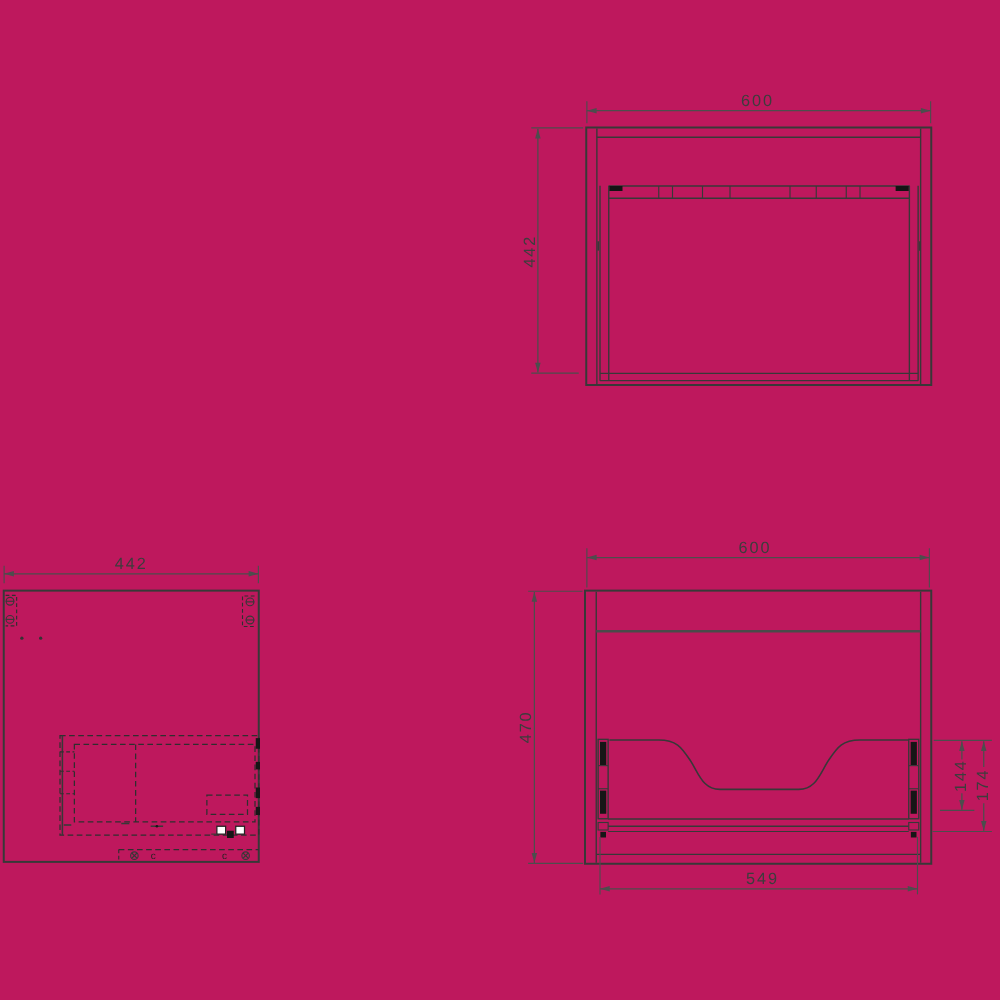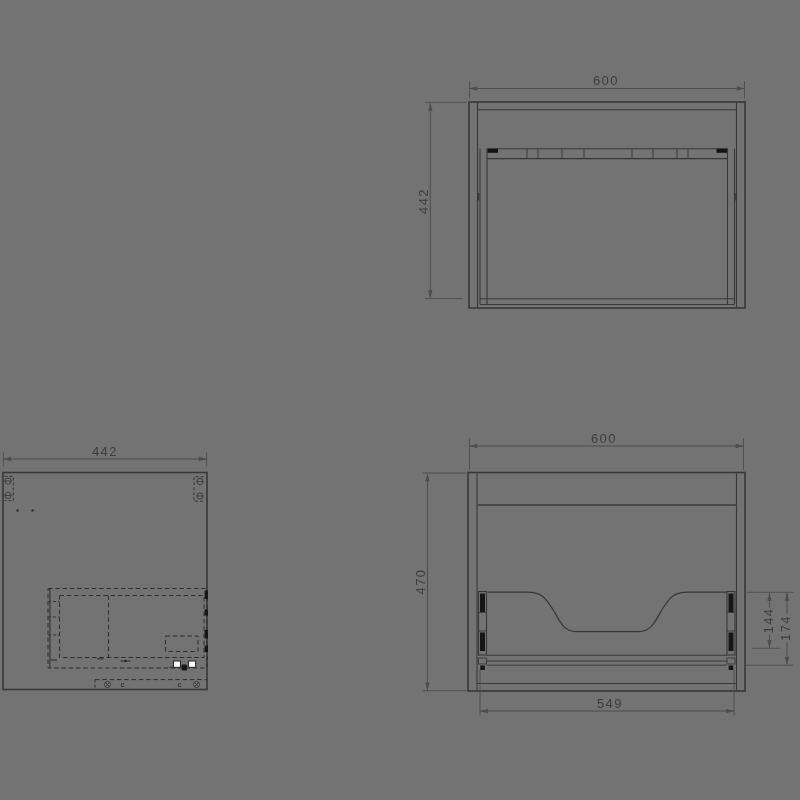--- a/index.html
+++ b/index.html
@@ -1,16 +1,16 @@
 <!DOCTYPE html>
 <html><head>
 <meta charset="utf-8">
 <style>
   html, body { margin: 0; padding: 0; background: #ffffff; }
-  .canvas { position: relative; width: 800px; height: 800px; background: #737373; overflow: hidden; }
+  .canvas { position: relative; width: 800px; height: 800px; background: #be185d; overflow: hidden; }
   svg { display: block; }
   .obj   { stroke: #383838; fill: none; stroke-width: 1.1; }
   .o16   { stroke-width: 1.6; }
   .o12   { stroke-width: 1.25; }
   .o09   { stroke-width: 0.9; }
   .thick { stroke: #141414; stroke-width: 4; fill: none; }
   .dim   { stroke: #4d4d4d; stroke-width: 1; fill: none; }
   .ext   { stroke: #4d4d4d; stroke-width: 0.9; fill: none; }
   .hid   { stroke: #2f2f2f; stroke-width: 1; stroke-dasharray: 4.5 2.8; fill: none; }
   .hid2  { stroke: #2f2f2f; stroke-width: 0.9; stroke-dasharray: 3 2; fill: none; }

